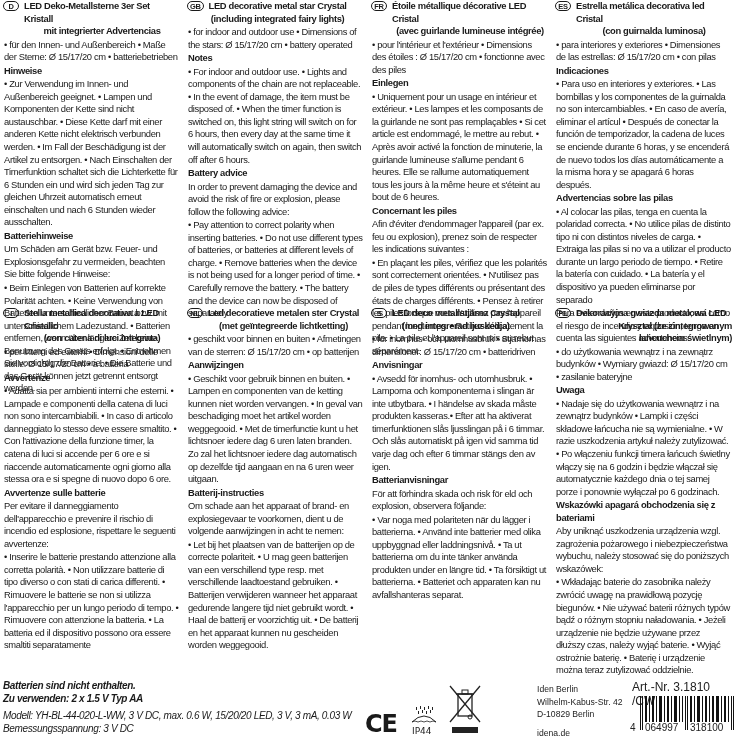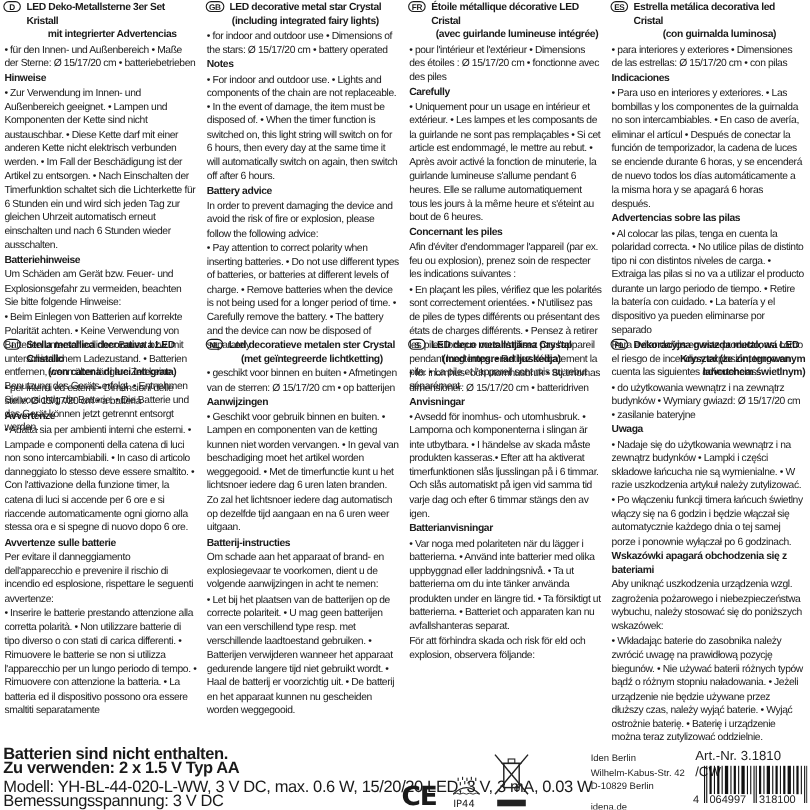--- a/index.html
+++ b/index.html
@@ -10,21 +10,21 @@
   .col { box-sizing:border-box; padding:0 4px 0 3px; font-size:9.4px; line-height:12.55px;
          letter-spacing:-0.35px; font-stretch:condensed; }
   .hdr { display:flex; align-items:flex-start; font-weight:bold; }
   .badge { flex:0 0 auto; display:inline-block; height:10px; min-width:16px; padding:0 2px;
            border:1px solid #1a1a1a; border-radius:6px; font-size:7.5px; line-height:10px;
            text-align:center; font-weight:bold; margin-right:5px; margin-top:1px; box-sizing:border-box;}
   .title { display:block; }
   .title .l2 { display:block; text-align:center; }
   .sub { font-weight:bold; }
   p { margin:1px; }
-  .footer-left { position:absolute; left:3px; top:680px; font-size:15px; line-height:12.5px; letter-spacing:-0.35px; }
+  .footer-left { position:absolute; left:3px; top:680px; font-size:10px; line-height:12.5px; letter-spacing:-0.35px;font-style:italic; }
   .footer-left .bold { font-weight:bold; }
   .footer-left .spec { margin-top:5px; }
   .marks { position:absolute; left:360px; top:676px; width:130px; height:60px; }
   .ce { position:absolute; left:5px; top:34px; font-size:24px; font-weight:bold; letter-spacing:-1px; font-family:"DejaVu Sans", sans-serif; }
   .ip { position:absolute; left:50px; top:30px; width:28px; height:30px; }
   .bin { position:absolute; left:88px; top:8px; width:34px; height:50px; }
   .addr { position:absolute; left:537px; top:683px; font-size:8.6px; line-height:12.5px; color:#222; }
   .addr .web { margin-top:6px; }
   .artnr { position:absolute; left:632px; top:680px; font-size:12px; color:#222; }
   .barcode { position:absolute; left:640px; top:696px; width:94px; height:34px; }
@@ -58,21 +58,21 @@
     <p class="sub">Battery advice</p>
     <p>In order to prevent damaging the device and avoid the risk of fire or explosion, please follow the following advice:</p>
     <p>• Pay attention to correct polarity when inserting batteries. • Do not use different types of batteries, or batteries at different levels of charge. • Remove batteries when the device is not being used for a longer period of time. • Carefully remove the battery. • The battery and the device can now be disposed of separately</p>
   </div>
   <div class="col">
     <div class="hdr">
       <span class="badge">FR</span>
       <span class="title"><span>Étoile métallique décorative LED Cristal</span><span class="l2">(avec guirlande lumineuse intégrée)</span></span>
     </div>
     <p>• pour l'intérieur et l'extérieur • Dimensions des étoiles : Ø 15/17/20 cm • fonctionne avec des piles</p>
-    <p class="sub">Carefully</p>
+    <p class="sub">Einlegen</p>
     <p>• Uniquement pour un usage en intérieur et extérieur. • Les lampes et les composants de la guirlande ne sont pas remplaçables • Si cet article est endommagé, le mettre au rebut. • Après avoir activé la fonction de minuterie, la guirlande lumineuse s'allume pendant 6 heures. Elle se rallume automatiquement tous les jours à la même heure et s'éteint au bout de 6 heures.</p>
     <p class="sub">Concernant les piles</p>
     <p>Afin d'éviter d'endommager l'appareil (par ex. feu ou explosion), prenez soin de respecter les indications suivantes :</p>
     <p>• En plaçant les piles, vérifiez que les polarités sont correctement orientées. • N'utilisez pas de piles de types différents ou présentant des états de charges différents. • Pensez à retirer les piles lorsque vous n'utilisez pas l'appareil pendant longtemps. • Retirez délicatement la pile. • La pile et l'appareil sont mis au rebut séparément.</p>
   </div>
   <div class="col">
     <div class="hdr">
       <span class="badge">ES</span>
       <span class="title"><span>Estrella metálica decorativa led Cristal</span><span class="l2">(con guirnalda luminosa)</span></span>
     </div>
@@ -112,22 +112,22 @@
   </div>
   <div class="col" style="padding-top:0;">
     <div class="hdr">
       <span class="badge">S</span>
       <span class="title"><span>LED deco metallstjärna Crystal</span><span class="l2">(med integrerad ljuskedja)</span></span>
     </div>
     <p>• för inomhus- och utomhusbruk • Stjärnornas dimensioner: Ø 15/17/20 cm • batteridriven</p>
     <p class="sub">Anvisningar</p>
     <p>• Avsedd för inomhus- och utomhusbruk. • Lamporna och komponenterna i slingan är inte utbytbara. • I händelse av skada måste produkten kasseras.• Efter att ha aktiverat timerfunktionen slås ljusslingan på i 6 timmar. Och slås automatiskt på igen vid samma tid varje dag och efter 6 timmar stängs den av igen.</p>
     <p class="sub">Batterianvisningar</p>
+    <p>För att förhindra skada och risk för eld och explosion, observera följande:</p>
     <p>• Var noga med polariteten när du lägger i batterierna. • Använd inte batterier med olika uppbyggnad eller laddningsnivå. • Ta ut batterierna om du inte tänker använda produkten under en längre tid. • Ta försiktigt ut batterierna. • Batteriet och apparaten kan nu avfallshanteras separat.</p>
-    <p>För att förhindra skada och risk för eld och explosion, observera följande:</p>
   </div>
   <div class="col" style="padding-top:0;">
     <div class="hdr">
       <span class="badge">PL</span>
       <span class="title"><span>Dekoracyjna gwiazda metalowa LED</span><span class="l2" style="text-align:right;">Kryształ (ze zintegrowanym łańcuchem świetlnym)</span></span>
     </div>
     <p>• do użytkowania wewnątrz i na zewnątrz budynków • Wymiary gwiazd: Ø 15/17/20 cm • zasilanie bateryjne</p>
     <p class="sub">Uwaga</p>
     <p>• Nadaje się do użytkowania wewnątrz i na zewnątrz budynków • Lampki i części składowe łańcucha nie są wymienialne. • W razie uszkodzenia artykuł należy zutylizować. • Po włączeniu funkcji timera łańcuch świetlny włączy się na 6 godzin i będzie włączał się automatycznie każdego dnia o tej samej porze i ponownie wyłączał po 6 godzinach.</p>
     <p class="sub">Wskazówki apagará obchodzenia się z bateriami</p>

